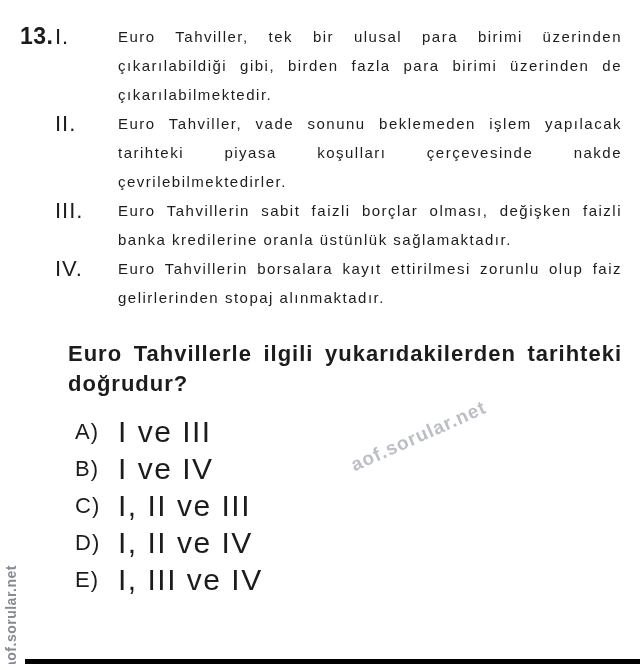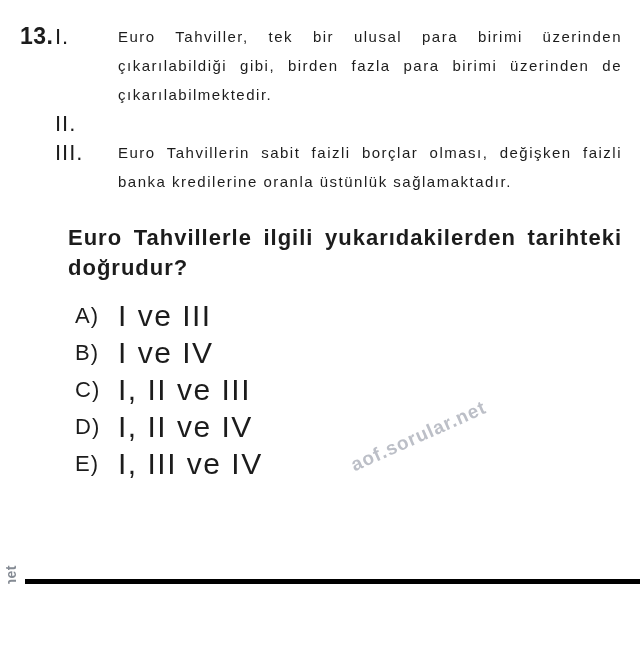--- a/index.html
+++ b/index.html
@@ -1,19 +1,19 @@
 <!DOCTYPE html>
 <html lang="tr"><head>
 <meta charset="utf-8">
 <style>
   html, body { margin: 0; padding: 0; background: #ffffff; }
   #screen {
     position: relative;
     width: 640px;
-    height: 584px;
+    height: 664px;
     background: #ffffff;
     overflow: hidden;
     font-family: "Liberation Sans", sans-serif;
     color: #1c1c1c;
   }
 
   
   .q-number {
     position: absolute;
     left: 20px;
@@ -125,28 +125,31 @@
 
   <div class="content">
 
     <div class="item">
       <span class="numeral">I.</span>
       <div class="item-text">Euro Tahviller, tek bir ulusal para birimi üzerinden çıkarılabildiği gibi, birden fazla para birimi üzerinden de çıkarılabilmektedir.</div>
     </div>
 
     <div class="item">
       <span class="numeral">II.</span>
+      <div class="item-text">Euro Tahviller, vade sonunu beklemeden işlem yapılacak tarihteki piyasa koşulları çerçevesinde nakde çevrilebilmektedirler.</div>
     </div>
 
     <div class="item">
       <span class="numeral">III.</span>
       <div class="item-text">Euro Tahvillerin sabit faizli borçlar olması, değişken faizli banka kredilerine oranla üstünlük sağlamaktadır.</div>
     </div>
 
     <div class="item">
+      <span class="numeral">IV.</span>
+      <div class="item-text">Euro Tahvillerin borsalara kayıt ettirilmesi zorunlu olup faiz gelirlerinden stopaj alınmaktadır.</div>
     </div>
 
     <div class="stem">Euro Tahvillerle ilgili yukarıdakilerden tarihteki doğrudur?</div>
 
     <div class="options">
 
       <div class="option">
         <span class="letter">A)</span>
         <span class="opt-text">I ve III</span>
       </div>

